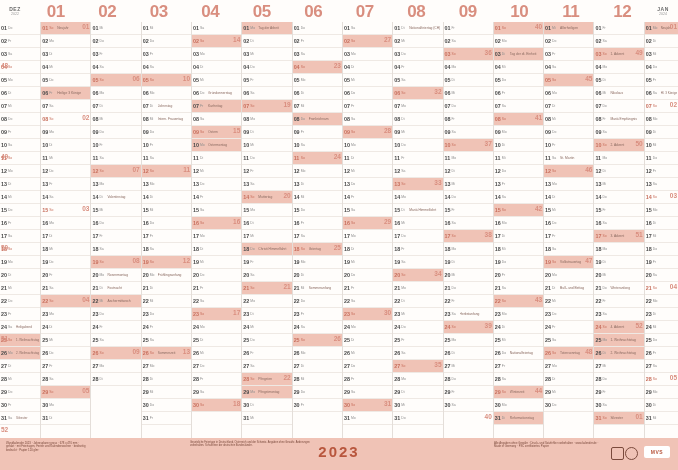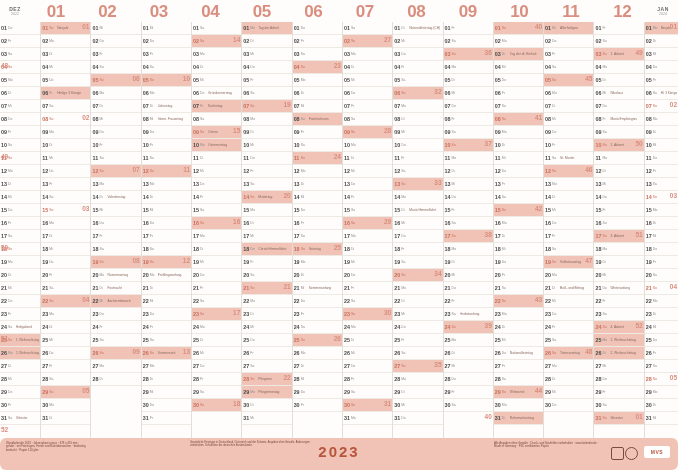--- a/index.html
+++ b/index.html
@@ -27,21 +27,21 @@
   .wk{position:absolute;right:1px;top:1px;font-size:6.5px;font-weight:bold;color:#d98e7f;}
   .wkL{position:absolute;left:1px;top:1px;font-size:6.5px;font-weight:bold;color:#d98e7f;}
   .row.sun .dnum{color:#c8705e;}
   .row.sun .dwd{color:#c8705e;}
 
   
   .col.edge .row,.col.edgeR .row{padding:0 1px;}
   .col.edge .ev,.col.edgeR .ev{font-size:3px;}
 
   
-  .footer{position:absolute;left:0;top:438px;width:678px;height:32px;background:#f0c3b6;border-radius:6px;}
+  .footer{position:absolute;left:0;top:438px;width:678px;height:32px;background:#f0c3b6;}
   .f-year{position:absolute;left:50%;transform:translateX(-50%);top:5px;font-size:15px;font-weight:bold;color:#b8563d;letter-spacing:2px;}
   .f-left{position:absolute;left:6px;top:4px;font-size:2.8px;color:#7a4a3c;line-height:1.25;width:80px;}
   .f-mini{position:absolute;left:190px;top:3px;font-size:2.6px;color:#7a4a3c;line-height:1.2;width:120px;}
   .f-right{position:absolute;right:74px;top:4px;font-size:2.8px;color:#7a4a3c;line-height:1.25;width:110px;text-align:left;}
   .f-logo{position:absolute;right:8px;top:8px;width:26px;height:12px;background:#fff;border-radius:2px;display:flex;align-items:center;justify-content:center;font-size:5px;font-weight:bold;color:#b8563d;letter-spacing:.5px;}
   .f-badge{position:absolute;right:40px;top:9px;width:11px;height:11px;border:1px solid #7a4a3c;border-radius:50%;}
   .f-badge2{position:absolute;right:54px;top:9px;width:11px;height:11px;border:1px solid #7a4a3c;border-radius:2px;}
 </style>
 </head>
 <body>

